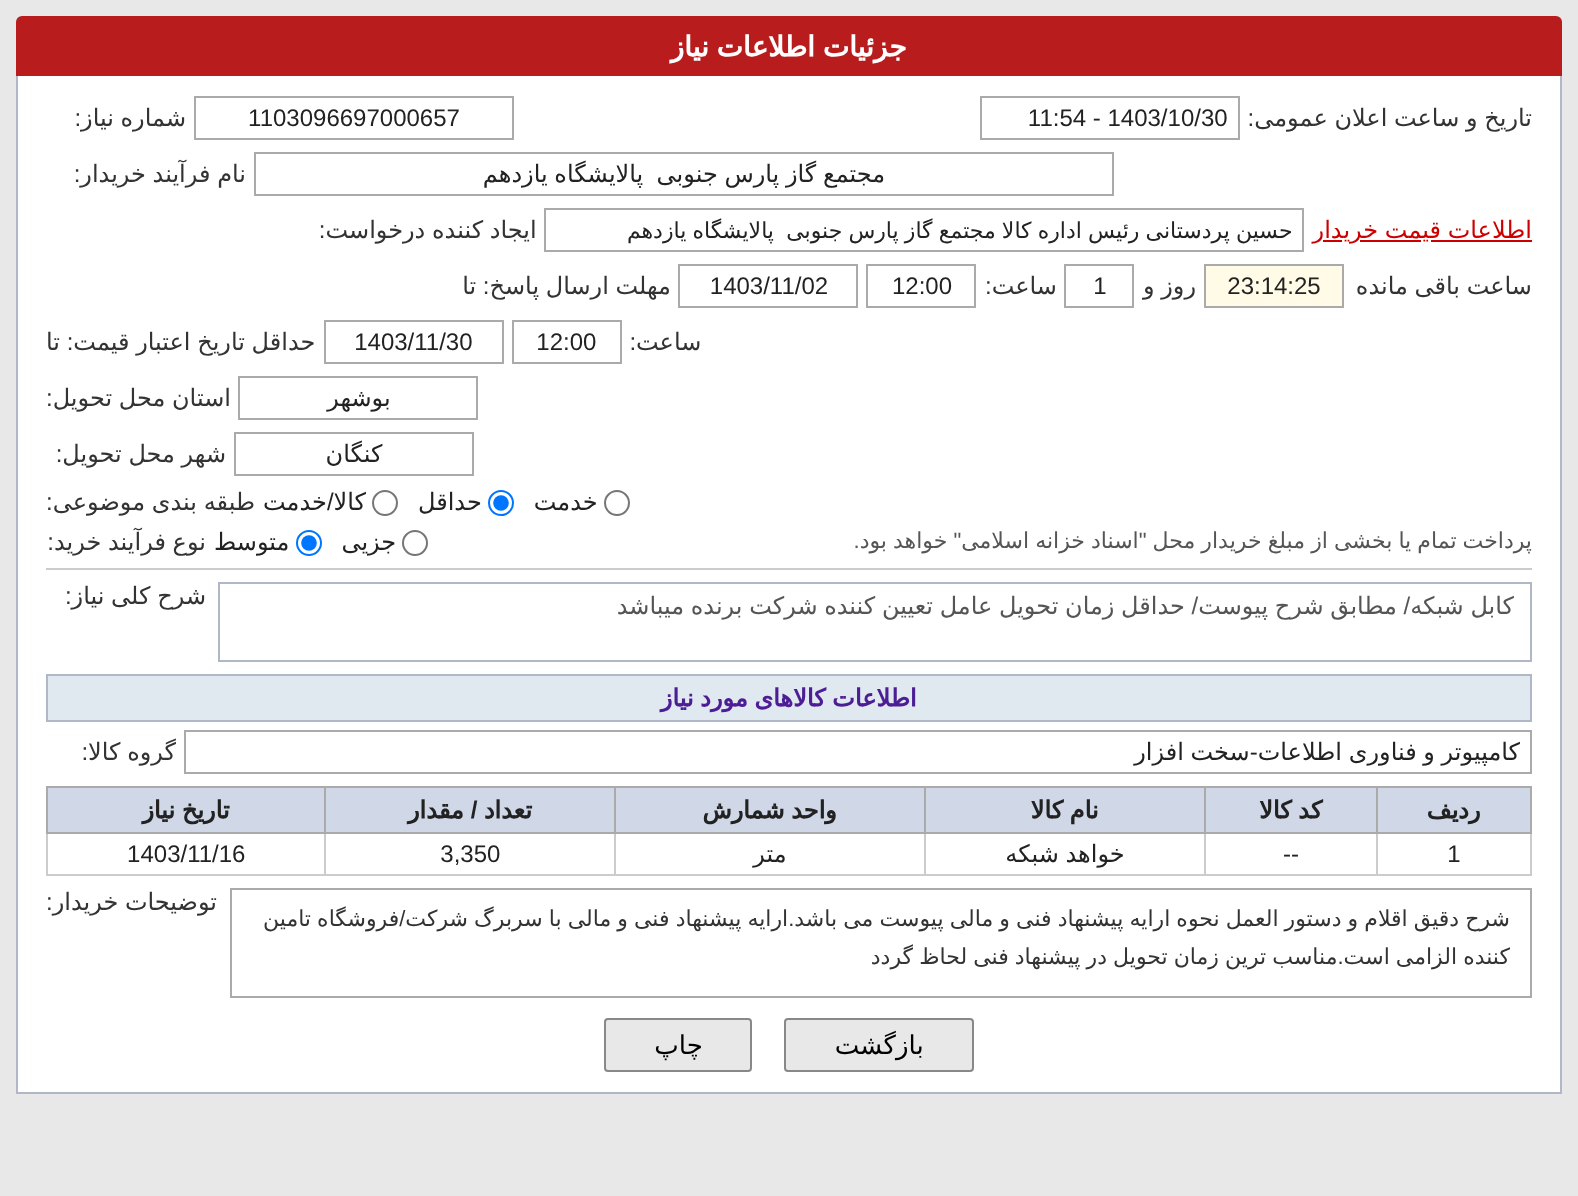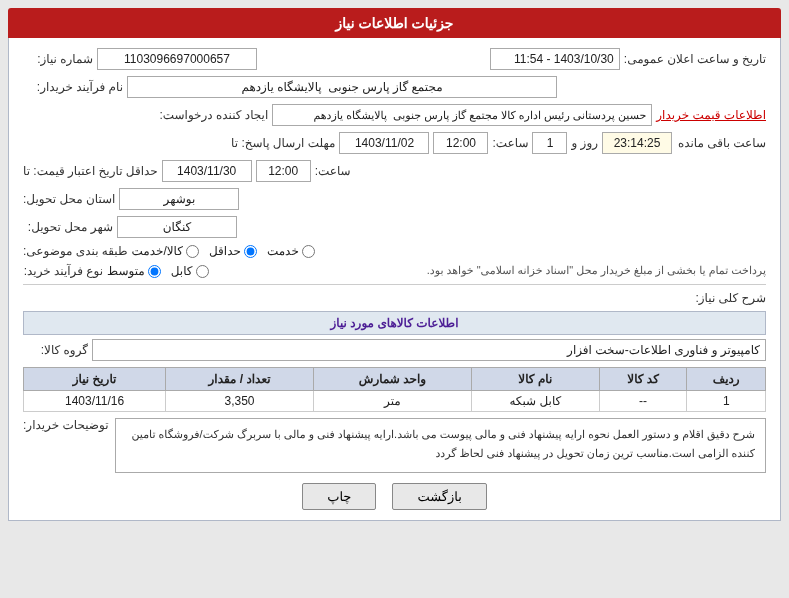--- a/index.html
+++ b/index.html
@@ -249,33 +249,34 @@
       </div>
       <span class="label" style="min-width:100px;">طبقه بندی موضوعی:</span>
     </div>
 
     <div class="form-row" style="align-items:flex-start;">
       <span class="small-text" style="color:#555; max-width:350px; direction:rtl; text-align:right;">پرداخت تمام یا بخشی از مبلغ خریدار محل "اسناد خزانه اسلامی" خواهد بود.</span>
       <span style="flex:1"></span>
       <div class="radio-group">
         <label class="radio-label">
           <input type="radio" name="nooe" style=""> 
-            <span>کابل</span>
+            <span>جزیی</span>
         </label>
         <label class="radio-label">
           <input type="radio" name="nooe" checked="" style=""> 
             <span>متوسط</span>
         </label>
       </div>
       <span class="label" style="min-width:80px;">نوع فرآیند خرید:</span>
     </div>
 
     <hr class="divider">
 
     <div class="shrh-row">
+      <div class="shrh-box" style="min-height:40px; color:#555;">کابل شبکه/ مطابق شرح پیوست/ حداقل زمان تحویل عامل تعیین کننده شرکت برنده میباشد</div>
       <span class="label" style="min-width:80px;">شرح کلی نیاز:</span>
     </div>
 
     <div class="info-section-label">اطلاعات کالاهای مورد نیاز</div>
 
     <div class="grohe-row">
       <input class="input-field flex-fill" value="کامپیوتر و فناوری اطلاعات-سخت افزار" readonly="" style="flex: 1 1 0%; text-align: right;">
       <span class="label" style="min-width:65px;">گروه کالا:</span>
     </div>
 
@@ -287,21 +288,21 @@
           <th>نام کالا</th>
           <th>واحد شمارش</th>
           <th>تعداد / مقدار</th>
           <th>تاریخ نیاز</th>
         </tr>
       </thead>
       <tbody id="goods-tbody">
           <tr>
             <td>1</td>
             <td>--</td>
-            <td>کابل شبکه</td>
+            <td>خواهد شبکه</td>
             <td>متر</td>
             <td>3,350</td>
             <td>1403/11/16</td>
           </tr>
         </tbody>
     </table>
 
     <div class="buyer-notes-row">
       <div class="notes-box flex-fill" style="font-size:11px; color:#333;">شرح دقیق اقلام و دستور العمل نحوه ارایه پیشنهاد فنی و مالی پیوست می باشد.ارایه پیشنهاد فنی و مالی با سربرگ شرکت/فروشگاه تامین کننده الزامی است.مناسب ترین زمان تحویل در پیشنهاد فنی لحاظ گردد</div>
       <span class="label" style="min-width:80px;">توضیحات خریدار:</span>

